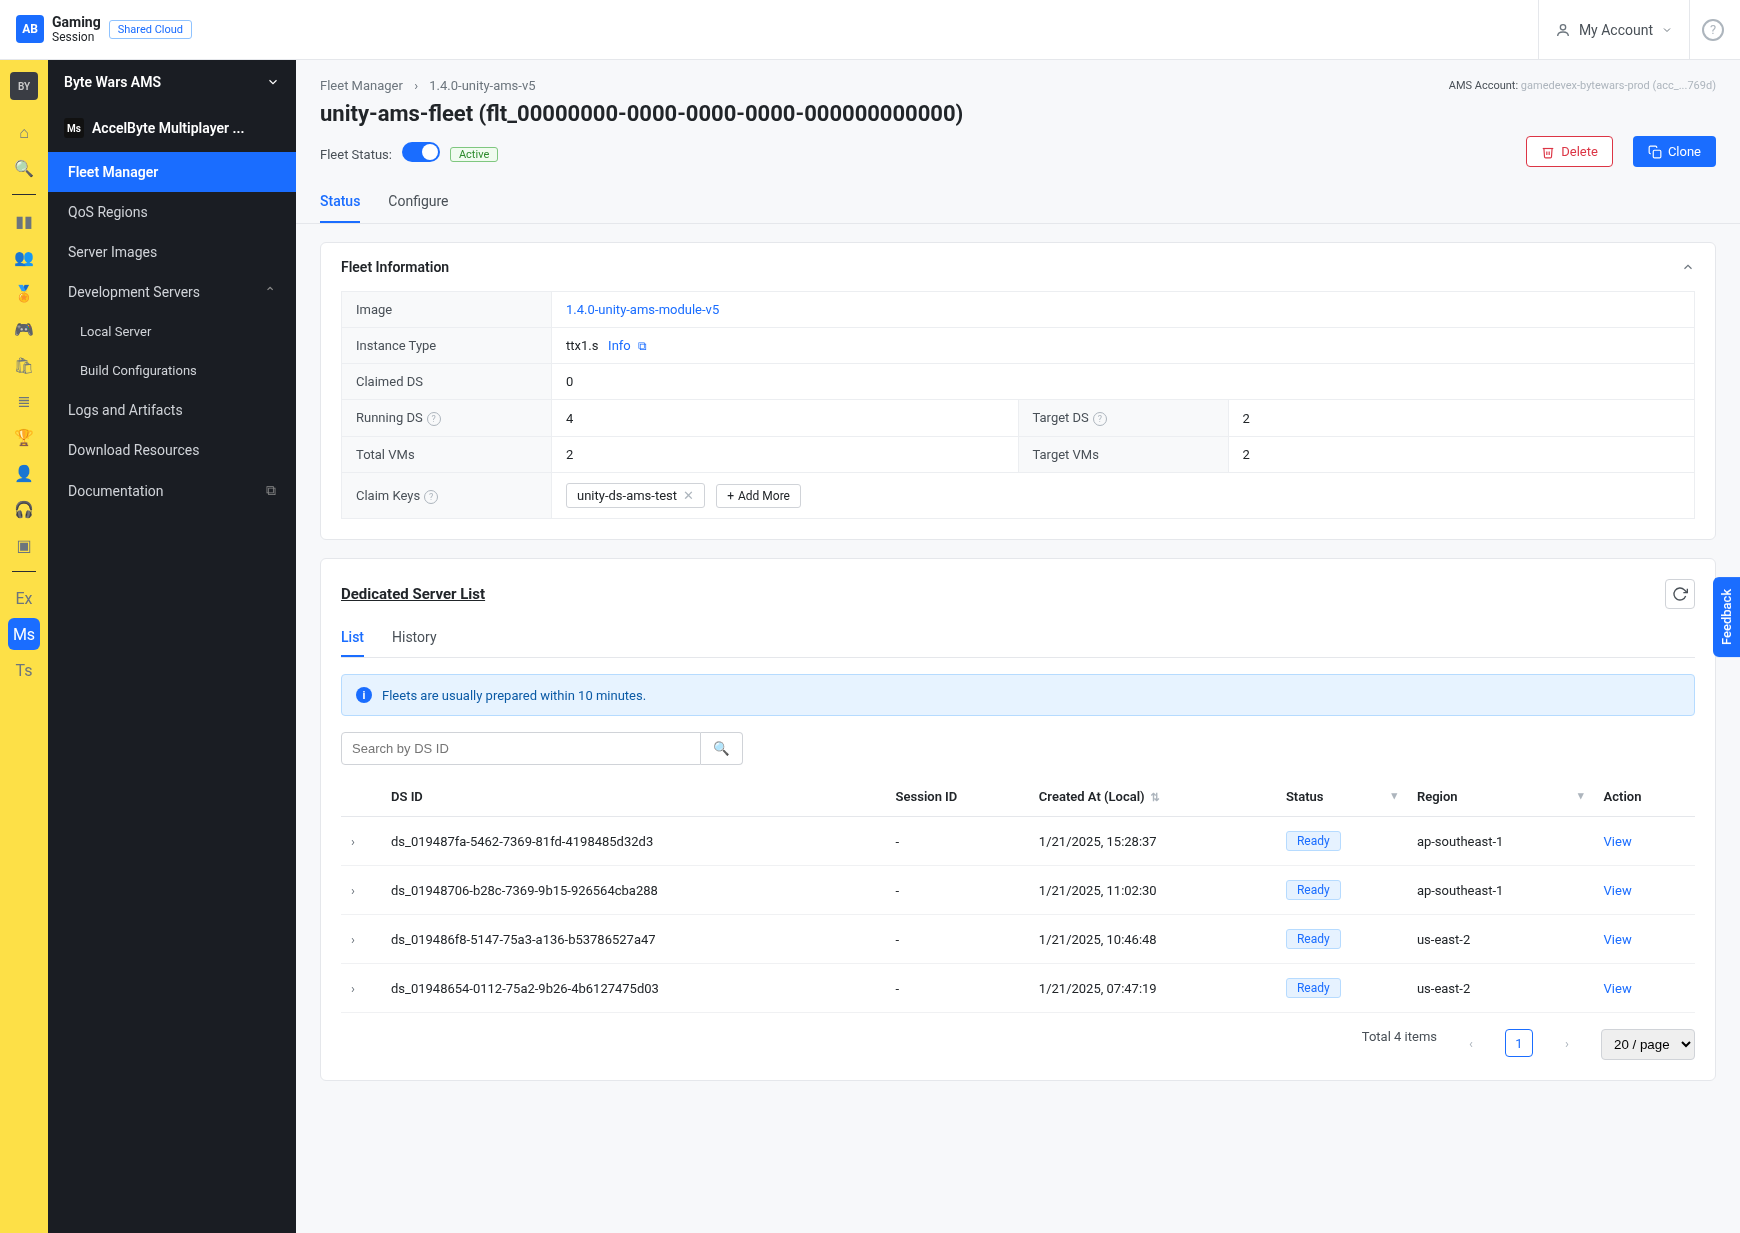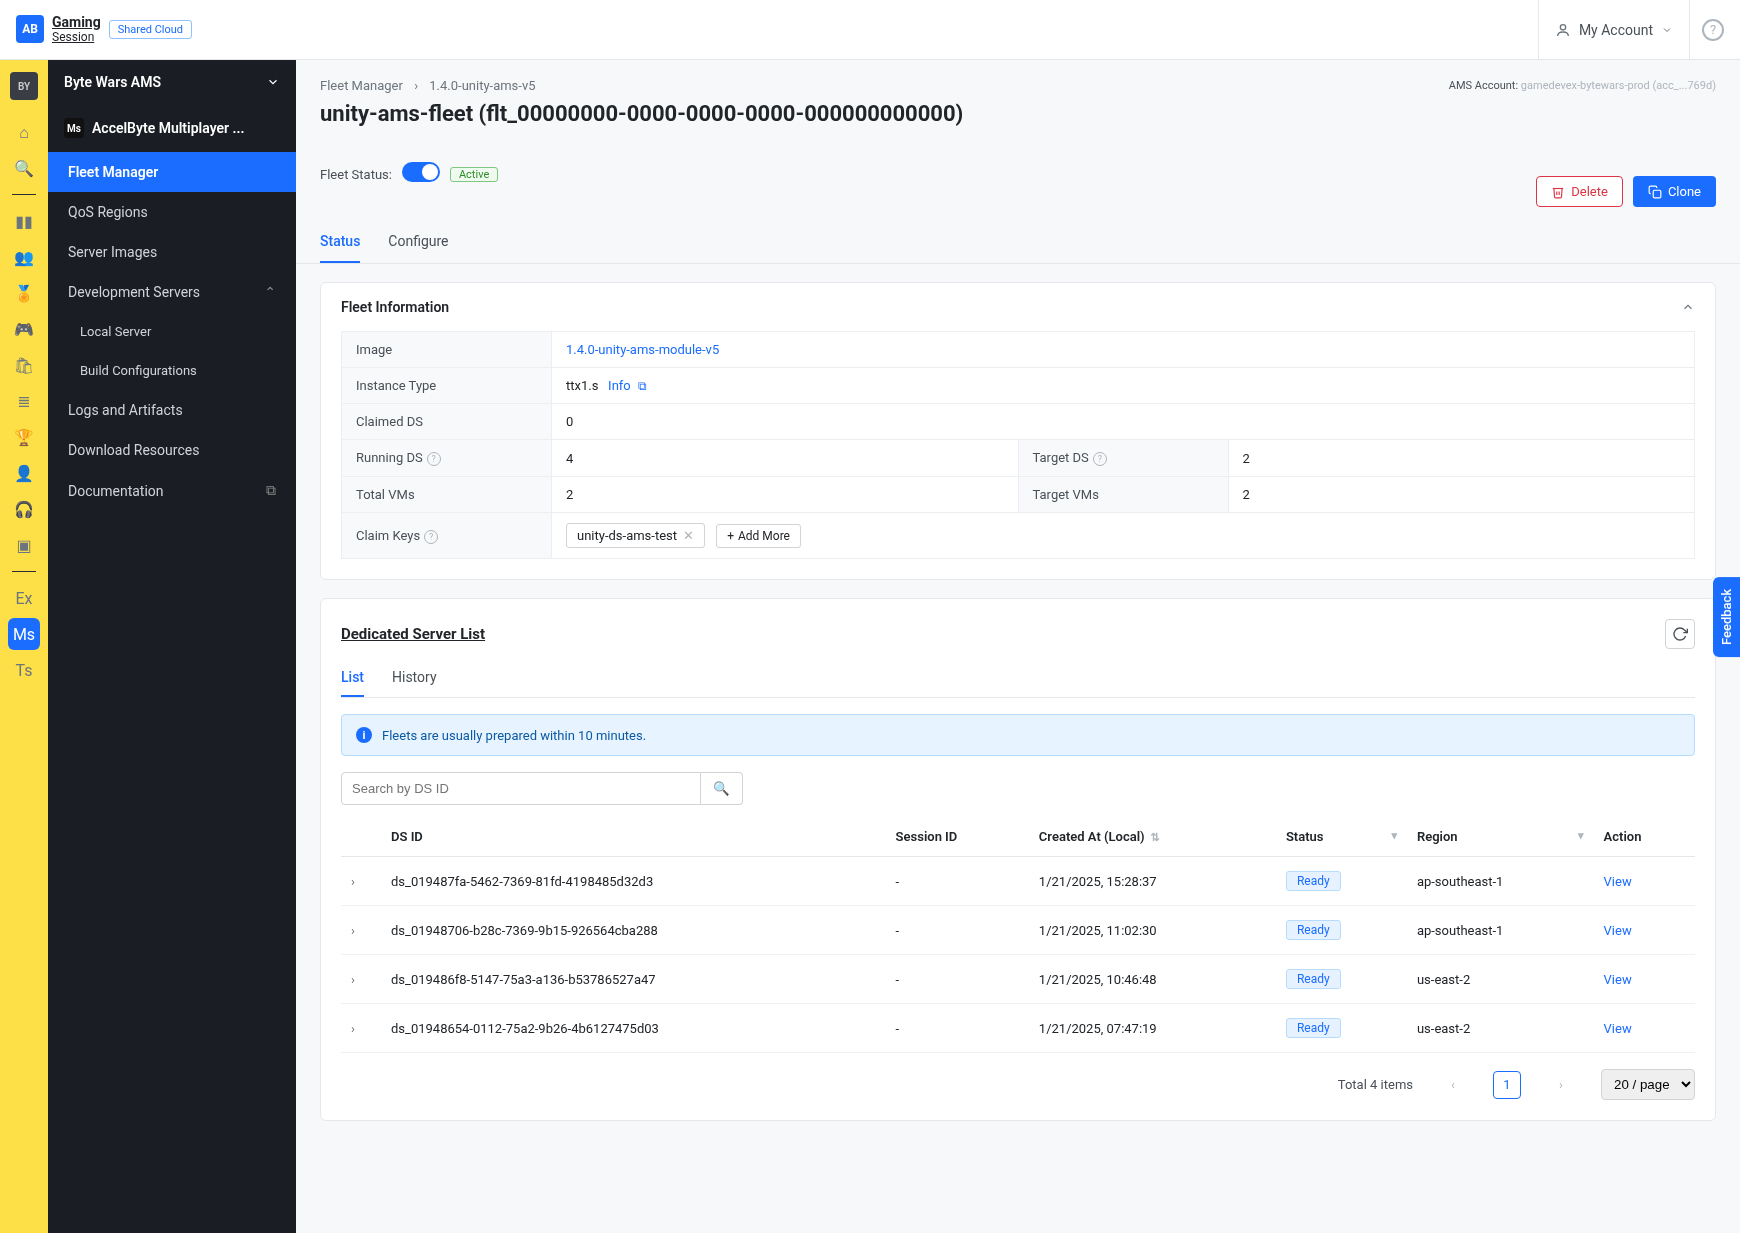--- a/index.html
+++ b/index.html
@@ -1,21 +1,21 @@
 <!DOCTYPE html>
 <html><head>
 <meta charset="utf-8">
 <style>
 * { box-sizing: border-box; margin: 0; padding: 0; }
 body { font-family: -apple-system, BlinkMacSystemFont, "Segoe UI", Roboto, sans-serif; font-size: 14px; color: #212529; background: #f5f5f5; }
 .app { display: flex; flex-direction: column; height: 100vh; }
 .topbar { display: flex; align-items: center; justify-content: space-between; height: 60px; background: #fff; border-bottom: 1px solid #e5e7eb; padding: 0 16px; }
 .logo-area { display: flex; align-items: center; gap: 8px; }
 .logo-icon { width: 28px; height: 28px; background: #1a6dff; border-radius: 4px; display: flex; align-items: center; justify-content: center; color: #fff; font-weight: 700; font-size: 12px; }
-.logo-text { font-weight: 700; line-height: 1.1; text-decoration: underline; }
+.logo-text { font-weight: 700; line-height: 1.1; }
 .logo-text small { display: block; font-weight: 400; font-size: 12px; }
 .shared-cloud { border: 1px solid #8fc3ff; color: #1a6dff; font-size: 11px; padding: 2px 8px; border-radius: 3px; }
 .account-area { display: flex; align-items: center; gap: 12px; }
 .my-account { display: flex; align-items: center; gap: 8px; padding: 8px 16px; border-left: 1px solid #e5e7eb; border-right: 1px solid #e5e7eb; cursor: pointer; color: #495057; height: 60px; }
 .help-icon { width: 22px; height: 22px; border: 2px solid #adb5bd; border-radius: 50%; display: flex; align-items: center; justify-content: center; color: #adb5bd; font-size: 13px; cursor: pointer; }
 
 .body { display: flex; flex: 1; overflow: hidden; }
 .iconbar { width: 48px; background: #fde047; display: flex; flex-direction: column; align-items: center; padding-top: 12px; gap: 4px; overflow-y:auto; }
 .iconbar .proj-badge { width: 28px; height: 28px; background: #3a3d44; color: #ccc; border-radius: 4px; display: flex; align-items: center; justify-content: center; font-size: 10px; font-weight: 600; margin-bottom: 12px; }
 .iconbar .ic { width: 32px; height: 32px; display: flex; align-items: center; justify-content: center; color: #6c757d; cursor: pointer; border-radius: 6px; font-size: 16px; }
@@ -36,21 +36,21 @@
 .breadcrumb .sep { margin: 0 8px; }
 .ams-account { color: #adb5bd; font-size: 11px;}
 .ams-account span { color:#495057; }
 .page-header { padding: 0 24px 12px; }
 .page-title { font-size: 22px; font-weight: 700; margin-bottom: 10px; }
 .header-toolbar { display:flex; justify-content:space-between; align-items:center; }
 .status-row { display: flex; align-items: flex-end; gap: 10px; font-size: 13px; color: #495057; }
 .toggle { width: 38px; height: 20px; background: #1a6dff; border-radius: 10px; position: relative; cursor: pointer; }
 .toggle::after { content: ""; position: absolute; width: 16px; height: 16px; background: #fff; border-radius: 50%; top: 2px; right: 2px; }
 .active-pill { border: 1px solid #7fc77f; color: #2e8b2e; font-size: 11px; padding: 0 8px; border-radius: 3px; background:#f0fbef;}
-.hdr-btns { display:flex; gap:10px;margin-top:40px; }
+.hdr-btns { display:flex; gap:20px; }
 .btn { padding: 7px 14px; border-radius: 4px; font-size: 13px; cursor: pointer; display: inline-flex; align-items: center; gap: 6px; border: 1px solid transparent; }
 .btn-danger-outline { border-color: #dc3545; color: #dc3545; background: #fff; }
 .btn-primary { background: #1a6dff; color: #fff; }
 
 .tabs { display: flex; gap: 28px; padding: 14px 24px 0; border-bottom: 1px solid #e5e7eb; }
 .tab { padding-bottom: 12px; cursor: pointer; color: #495057; font-size: 14px; }
 .tab.active { color: #1a6dff; border-bottom: 2px solid #1a6dff; font-weight: 500; }
 
 .card { background: #fff; border: 1px solid #e5e7eb; border-radius: 6px; margin: 18px 24px; }
 .card-header { display: flex; justify-content: space-between; align-items: center; padding: 16px 20px; font-weight: 600; cursor: pointer; }
@@ -75,21 +75,21 @@
 .alert-i { width:16px; height:16px; background:#1a6dff; color:#fff; border-radius:50%; display:flex; align-items:center; justify-content:center; font-size:11px; font-weight:700; font-style:normal;}
 .search-wrap { display: flex; margin-bottom: 12px; }
 .search-wrap input { width: 360px; padding: 8px 10px; border: 1px solid #d0d3d8; border-radius: 4px 0 0 4px; font-size: 13px; }
 .search-wrap .sbtn { border: 1px solid #d0d3d8; border-left: none; padding: 0 12px; border-radius: 0 4px 4px 0; background: #fff; cursor: pointer; color:#6c757d;}
 table.ds-table { width: 100%; border-collapse: collapse; font-size: 13px; }
 .ds-table th { text-align: left; padding: 12px 10px; font-weight: 600; border-bottom: 1px solid #e5e7eb; }
 .ds-table td { padding: 14px 10px; border-bottom: 1px solid #f0f1f3; }
 .expand { width:20px; color:#6c757d; cursor:pointer; }
 .status-ready { display:inline-block; background:#e6f2ff; color:#1a6dff; border:1px solid #b6dbff; padding: 2px 10px; border-radius: 3px; font-size: 12px; }
 .sort-ic, .filter-ic { color:#adb5bd; margin-left:6px; font-size:11px; }
-.pager { display: flex; justify-content: flex-end; align-items: center; gap: 26px; padding: 16px 0 0; font-size: 13px; color: #495057; }
+.pager { display: flex; justify-content: flex-end; align-items: flex-start; gap: 20px; padding: 16px 0 0; font-size: 13px; color: #495057; }
 .pager .pg { width:28px; height:28px; display:flex; align-items:center; justify-content:center; cursor:pointer; color:#adb5bd;}
 .pager .pgnum { border:1px solid #1a6dff; color:#1a6dff; border-radius:4px; }
 .pager select { padding:6px 8px; border:1px solid #d0d3d8; border-radius:4px; }
 
 .feedback { position: fixed; right: 0; top: 50%; transform: translateY(-50%); background: #1a6dff; color: #fff; padding: 12px 6px; writing-mode: vertical-rl; transform: translateY(-50%) rotate(180deg); border-radius: 0 6px 6px 0; font-size: 13px; cursor: pointer; font-weight:500;}
 </style>
 </head>
 <body>
 
 <div class="app">

